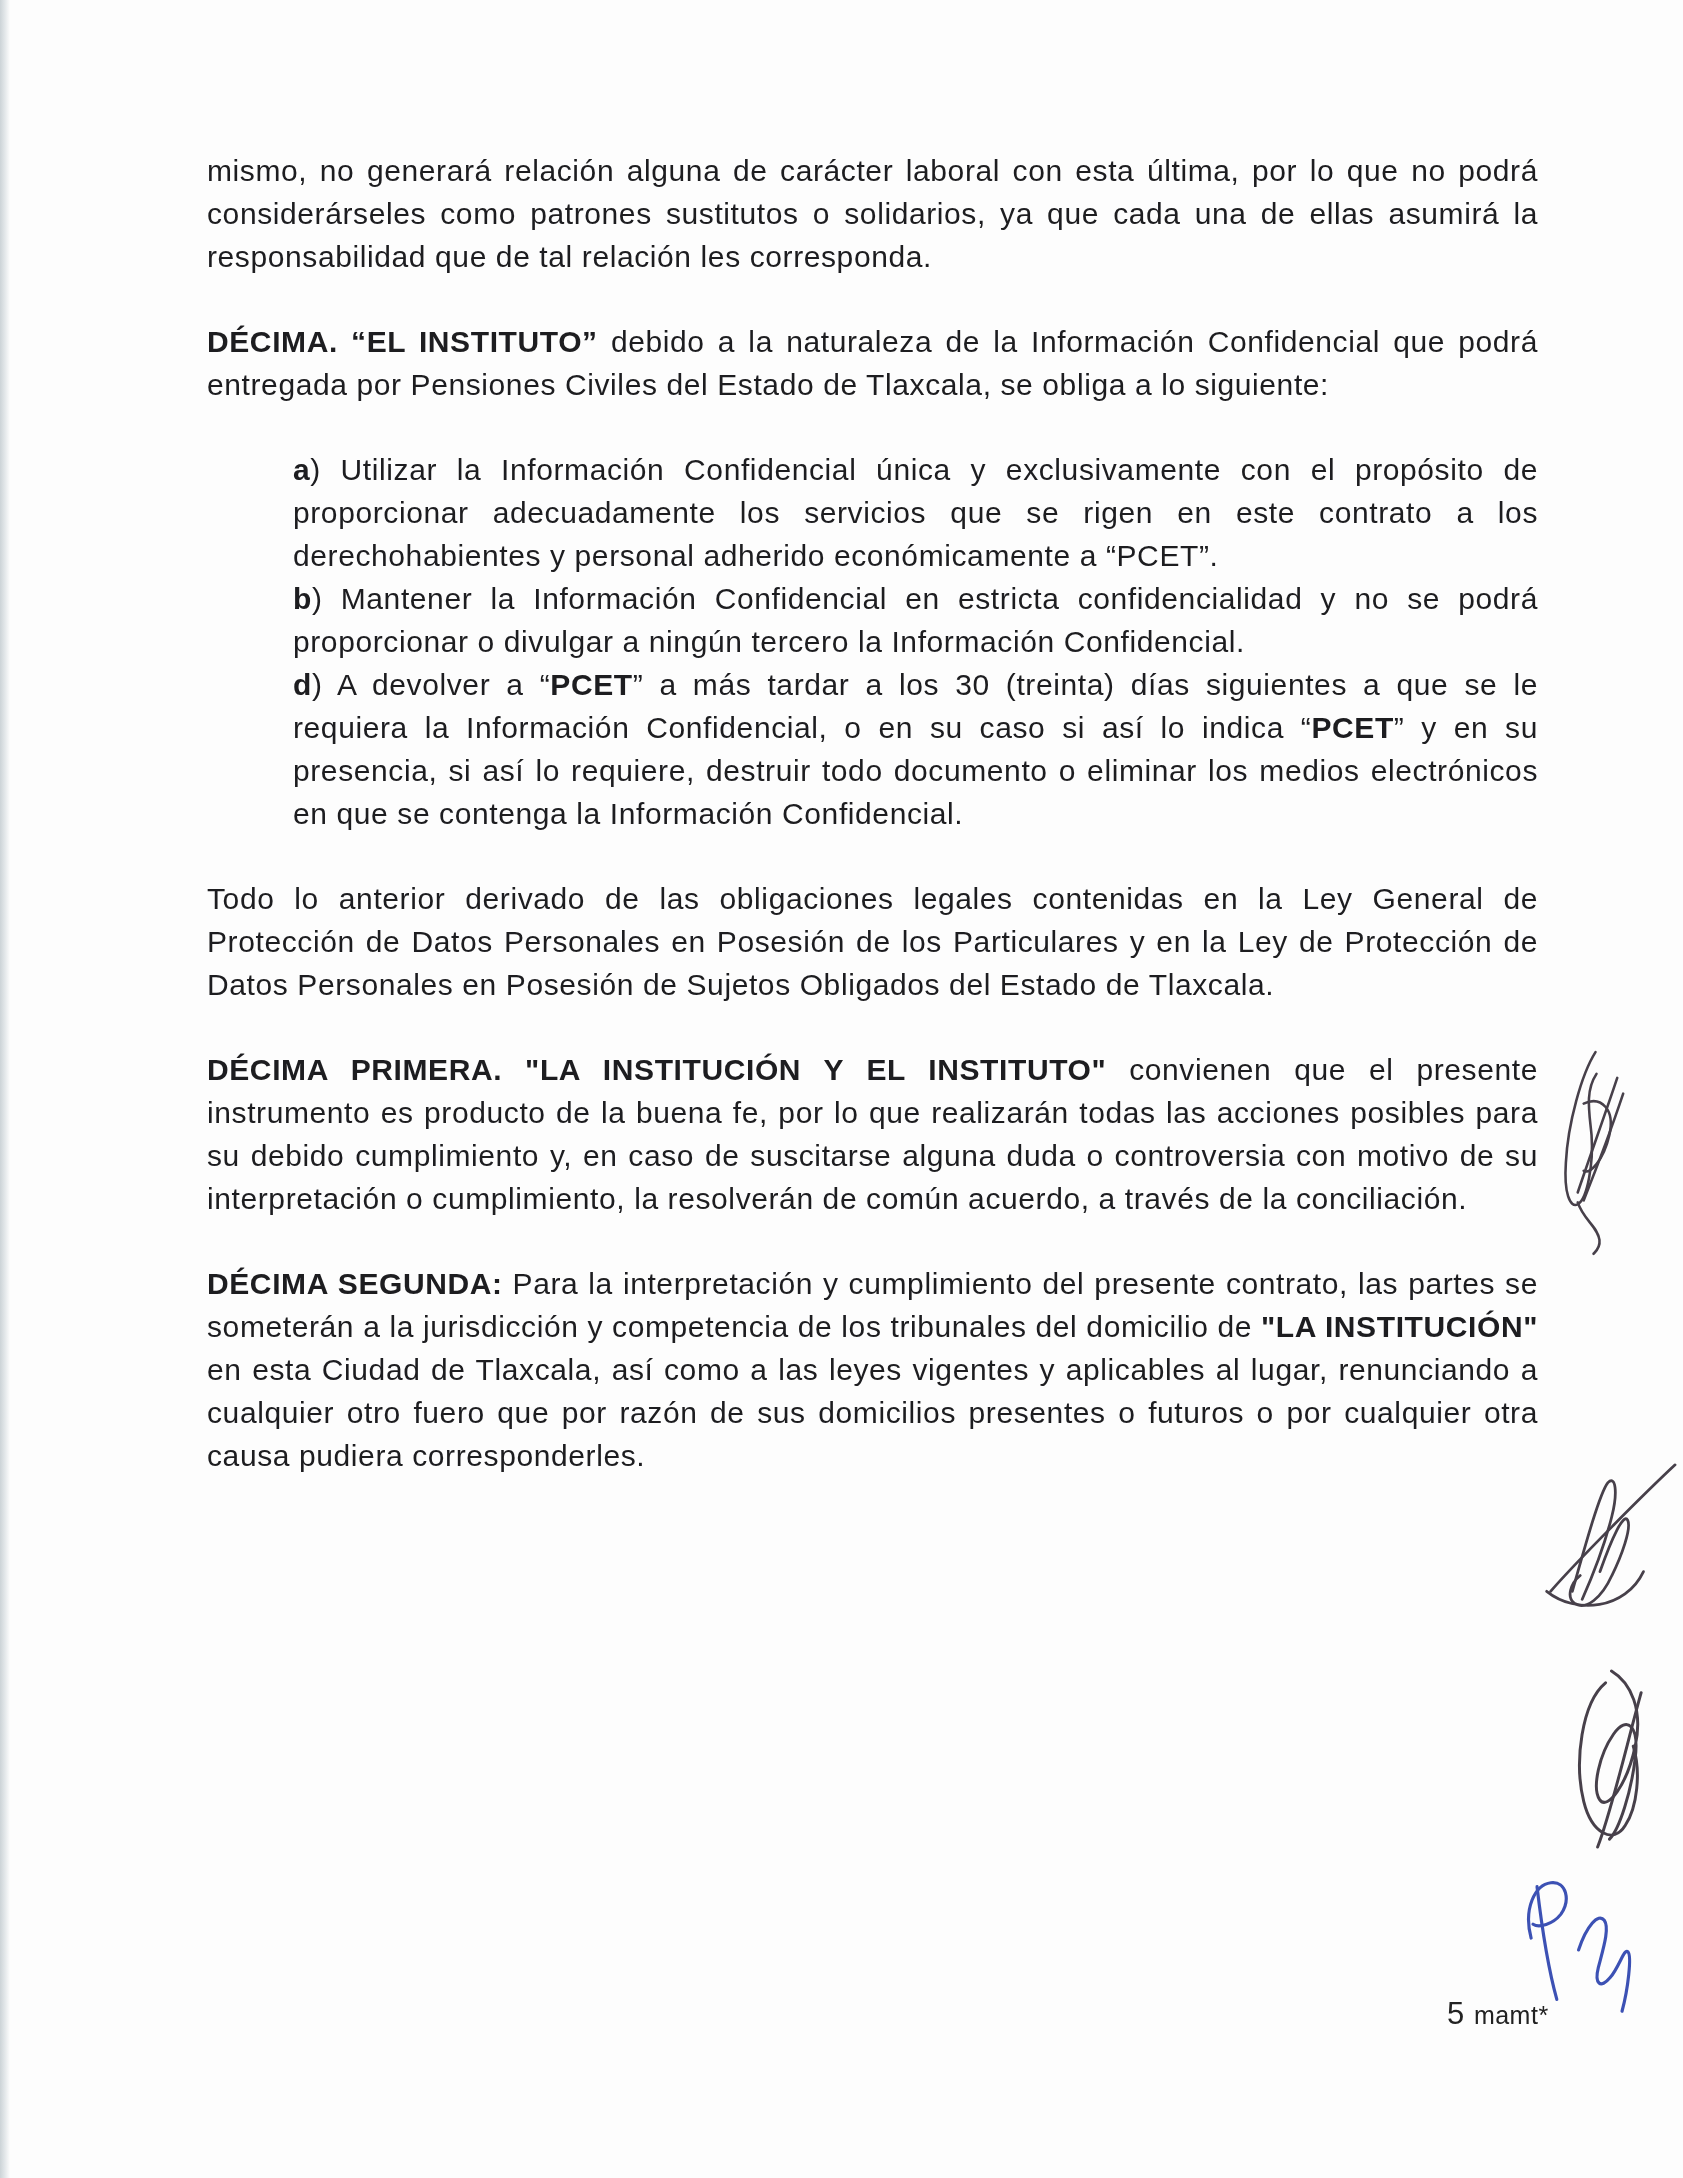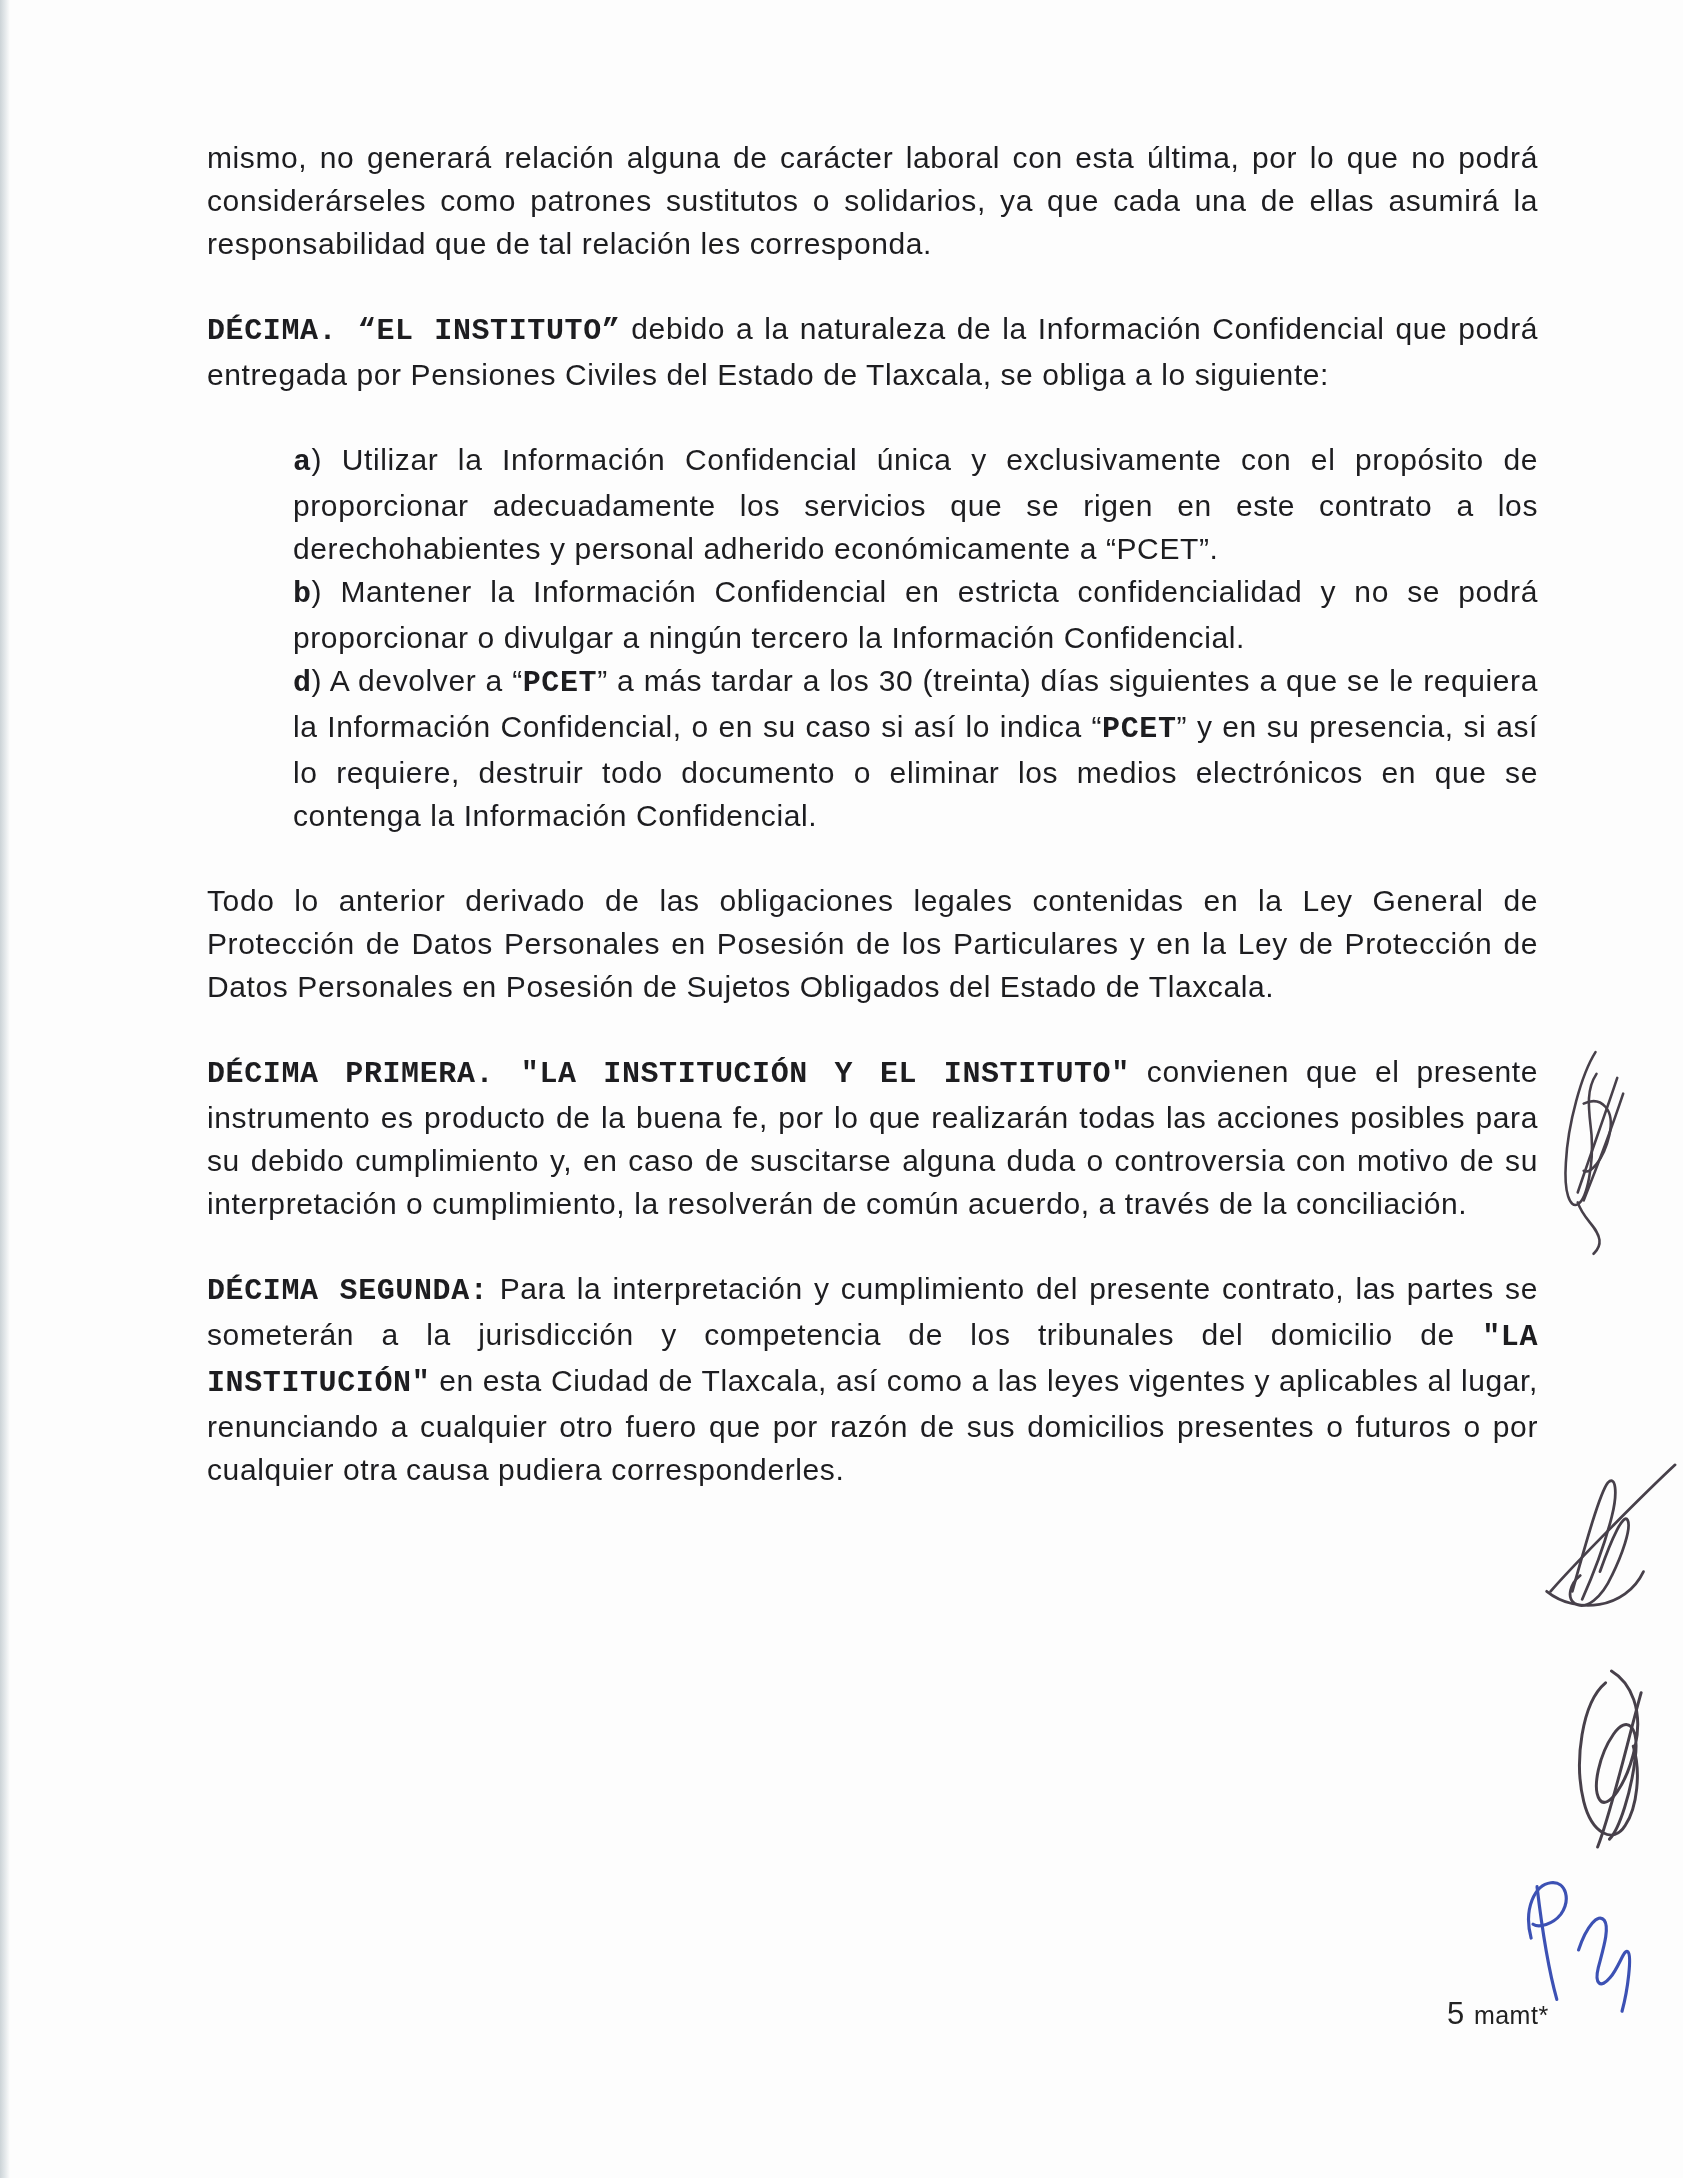--- a/index.html
+++ b/index.html
@@ -9,27 +9,27 @@
     font-family:"Liberation Sans", sans-serif;
     color:#1d1d20;
     position:relative;
     overflow:hidden;
   }
   .scan-edge{
     position:absolute;left:0;top:0;width:10px;height:2178px;
     background:linear-gradient(90deg,#ccd3d7 0%,#e6eaec 55%,rgba(255,255,255,0) 100%);
   }
   .text-column{
-    position:absolute;left:207px;top:136px;width:1331px;
+    position:absolute;left:207px;top:149px;width:1331px;
     font-size:30px;line-height:43px;letter-spacing:0.6px;
     text-align:justify;
   }
   .para{margin:0 0 42px 0;}
   .bold,{font-weight:700;}
-  .bold{font-weight:700;font-family:Liberation Mono, monospace;}
+  .bold{font-weight:700;}
   .clause-list{
     list-style:none;margin:16px 0 42px 0;padding:0 0 0 86px;
   }
   .clause-list li{margin:0;}
   .page-number{
     position:absolute;left:1447px;top:1996px;
     font-size:31px;color:#222;letter-spacing:0.5px;white-space:nowrap;
   }
   .page-number .suffix{font-size:25px;letter-spacing:0.5px;}
   .sig{position:absolute;}

